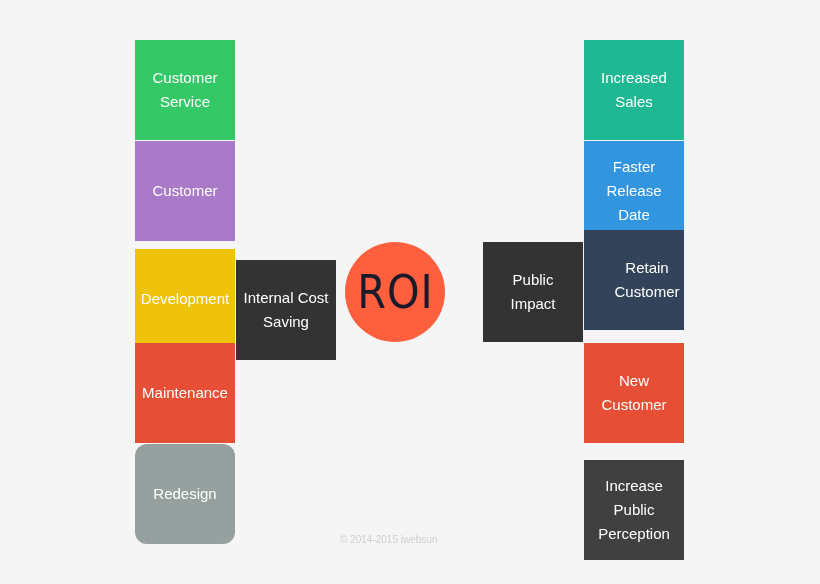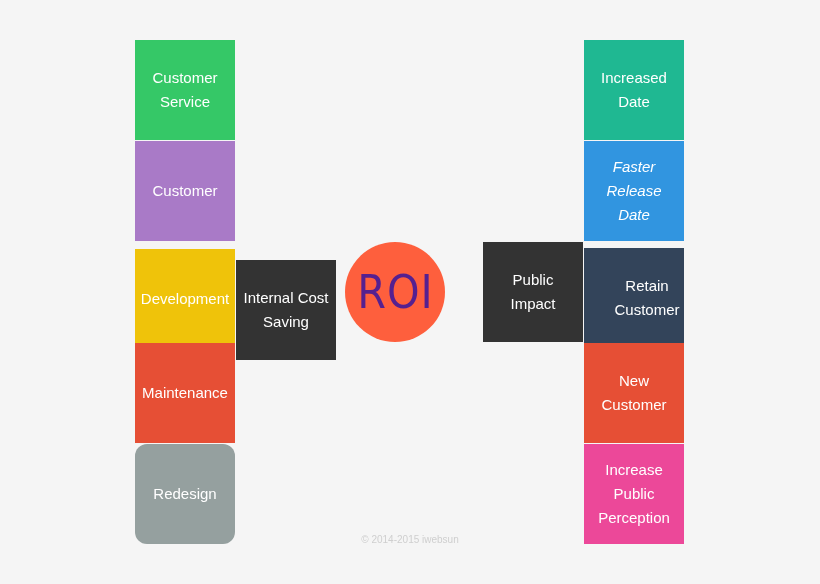--- a/index.html
+++ b/index.html
@@ -11,26 +11,26 @@
   .box {
     position: absolute; width: 100px; height: 100px;
     display: flex; align-items: center; justify-content: center;
     text-align: center; color: #ffffff; font-size: 15px; line-height: 24px;
     box-sizing: border-box; padding: 0 2px;
   }
   .roi {
     position: absolute; left: 345px; top: 242px; width: 100px; height: 100px;
     border-radius: 50%; background: #fe5f3d;
     display: flex; align-items: center; justify-content: center;
-    color: #4c1d95; font-size: 46px; font-weight: 300; letter-spacing: 1px;
+    color: #0f172a; font-size: 46px; font-weight: 300; letter-spacing: 1px;
     font-family: "DejaVu Sans", sans-serif;
   }
   .roi span { font-weight: normal; transform: scaleX(0.9); -webkit-text-stroke: 0; opacity: 0.95; }
   .copyright {
-    position: absolute; left: 340px; top: 534px; width: 140px; text-align: center;
+    position: absolute; left: 340px; top: 534px; width: 140px; text-align: left;
     font-size: 10px; color: #cfcfcf;
   }
 </style>
 </head>
 <body>
 
 <div class="box" style="left:135px;top:40px;background:#35c867;">
   <span style="display:block;width:80px;">Customer Service</span>
 </div>
 <div class="box" style="left:135px;top:141px;background:#a97ac7;">
@@ -52,28 +52,28 @@
 
 <div class="roi">
   <span>ROI</span>
 </div>
 
 <div class="box" style="left:483px;top:242px;background:#333333;">
   <span style="display:block;width:60px;">Public Impact</span>
 </div>
 
 <div class="box" style="left:584px;top:40px;background:#1fb892;">
-  <span style="display:block;width:80px;">Increased Date</span>
+  <span style="display:block;width:80px;">Increased Sales</span>
 </div>
 <div class="box" style="left:584px;top:141px;background:#3195e0;">
-  <span style="display:block;width:60px;white-space:normal;font-style:italic;">Faster Release Date</span>
+  <span style="display:block;width:60px;white-space:normal;">Faster Release Date</span>
 </div>
-<div class="box" style="left:584px;top:248px;background:#33445a;padding-left:28px;">
+<div class="box" style="left:584px;top:230px;background:#33445a;padding-left:28px;">
   <span style="display:block;width:80px;">Retain Customer</span>
 </div>
 <div class="box" style="left:584px;top:343px;background:#e64f35;">
   <span style="display:block;width:80px;">New Customer</span>
 </div>
-<div class="box" style="left:584px;top:444px;background:#ec4899;">
+<div class="box" style="left:584px;top:460px;background:#404040;">
   <span style="display:block;width:80px;">Increase Public Perception</span>
 </div>
 
 <div class="copyright">© 2014-2015 iwebsun</div>
 
 </body></html>

